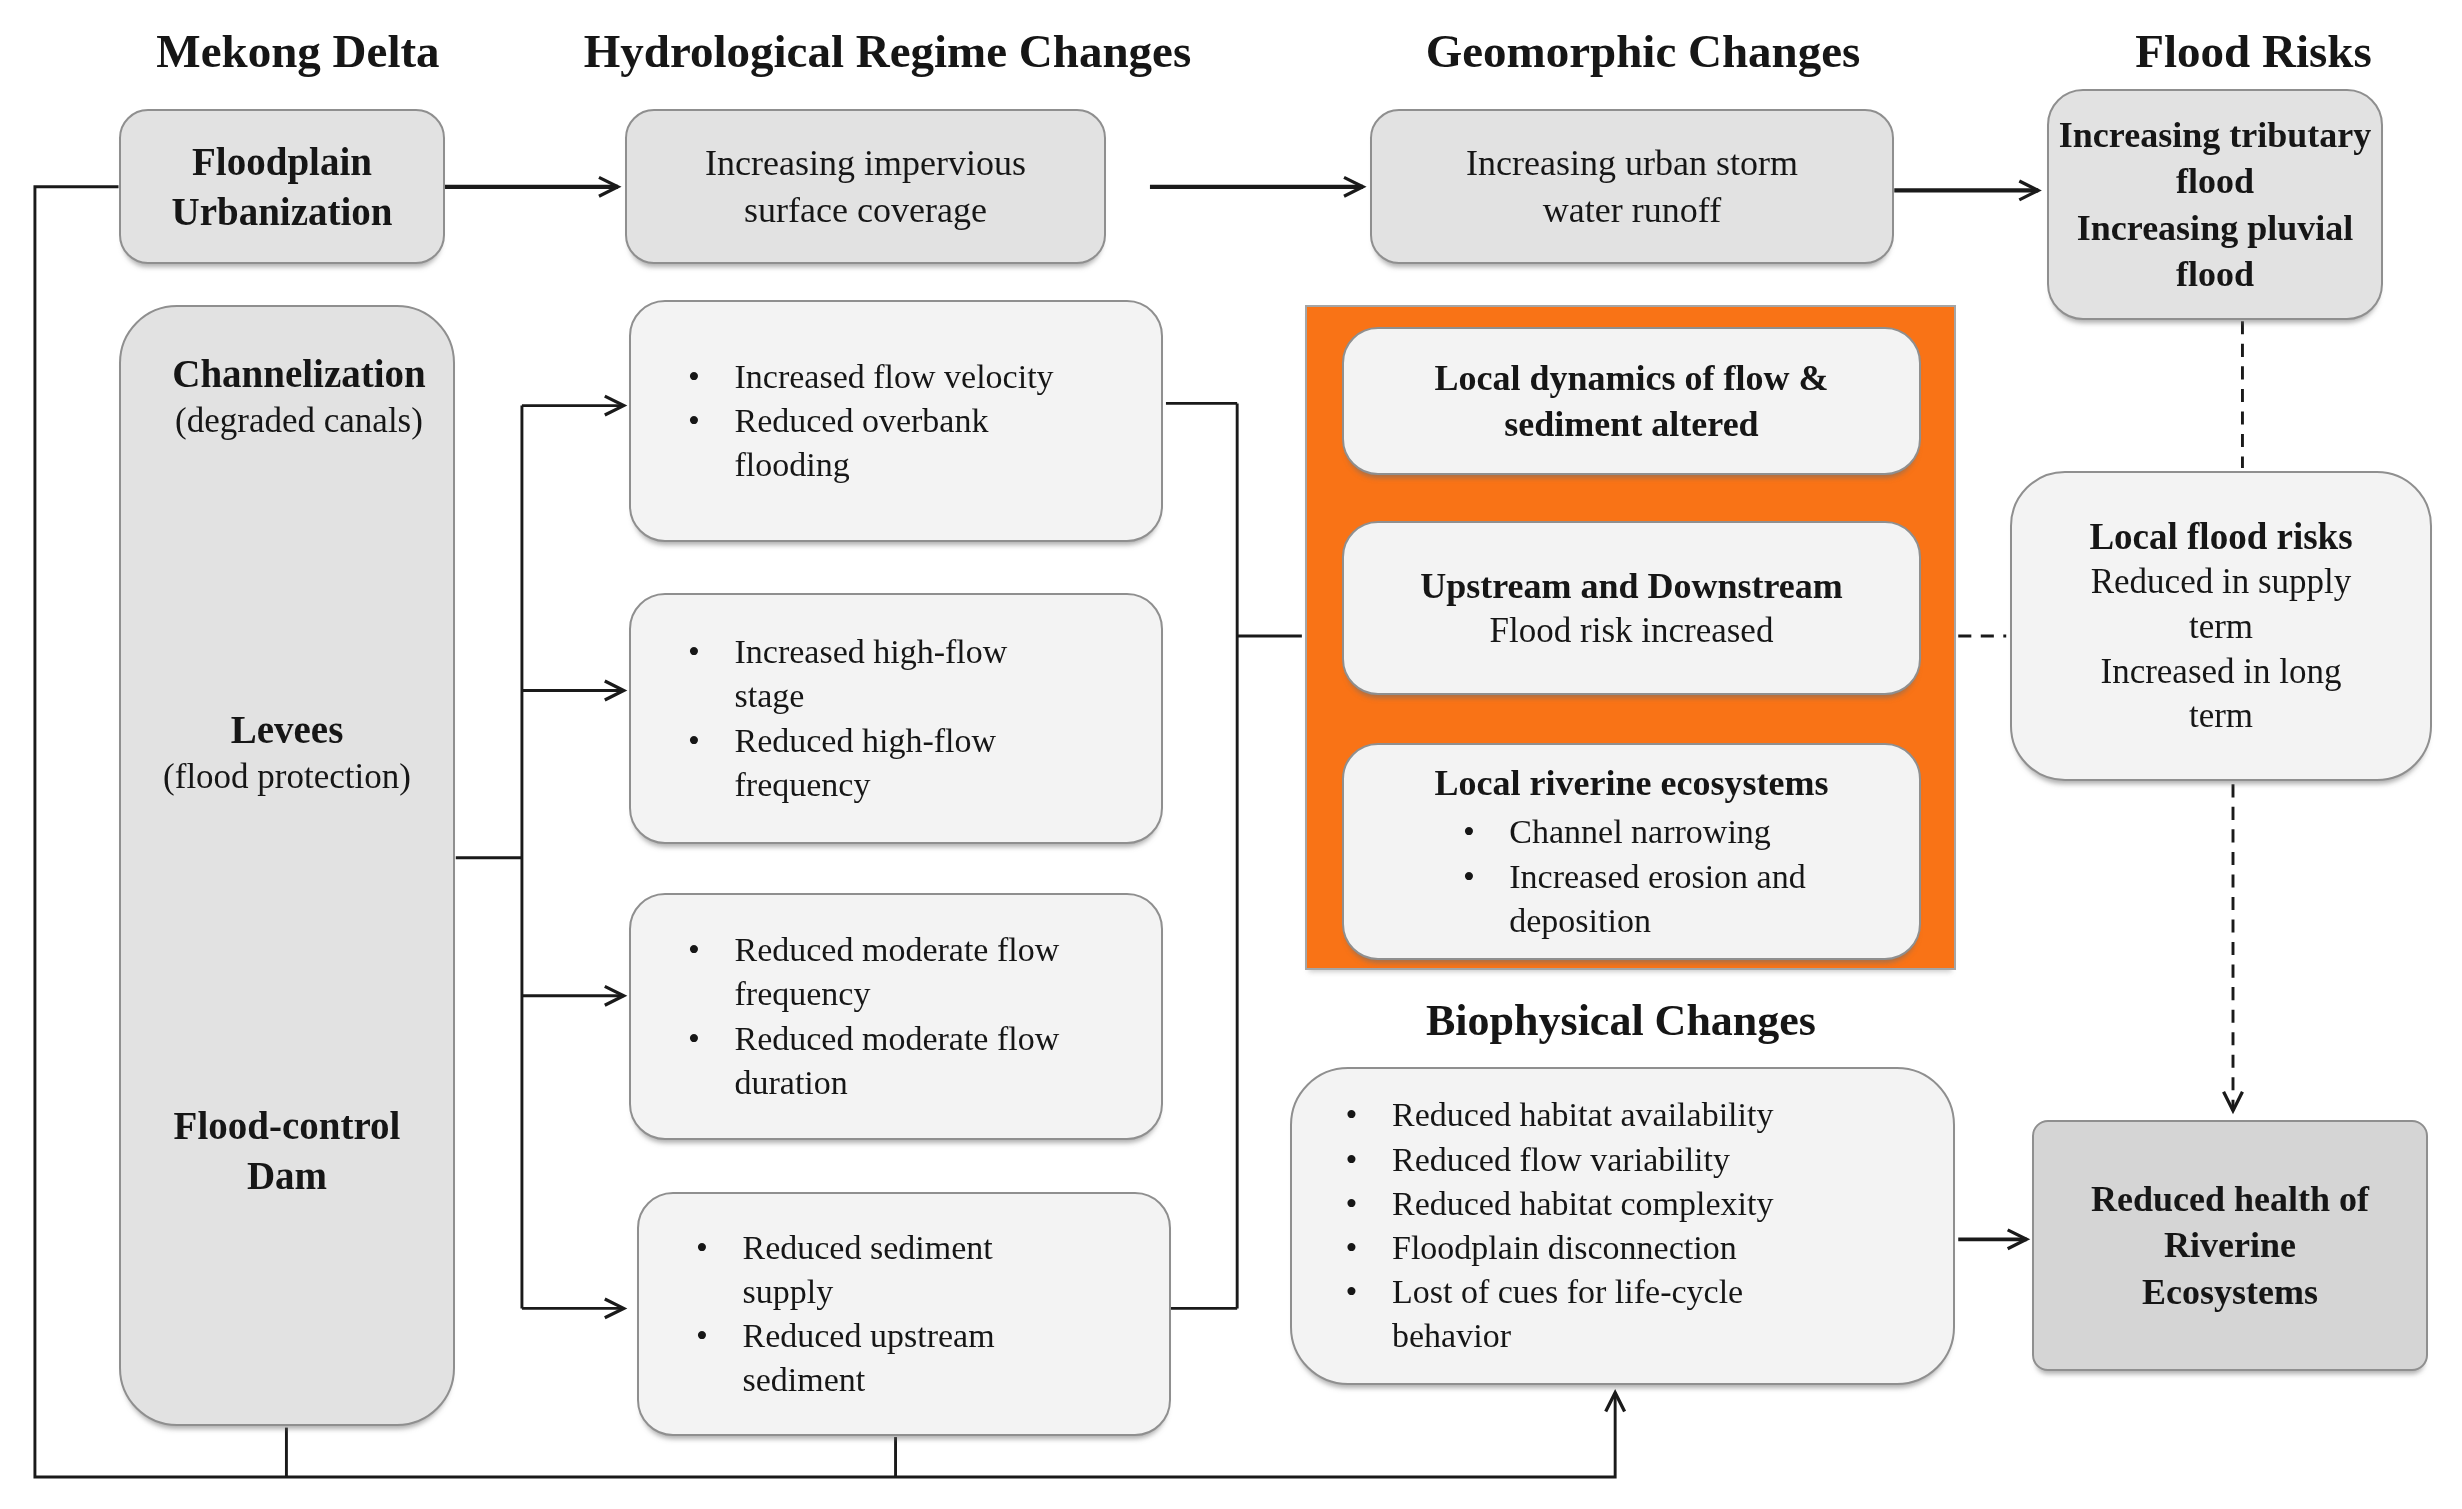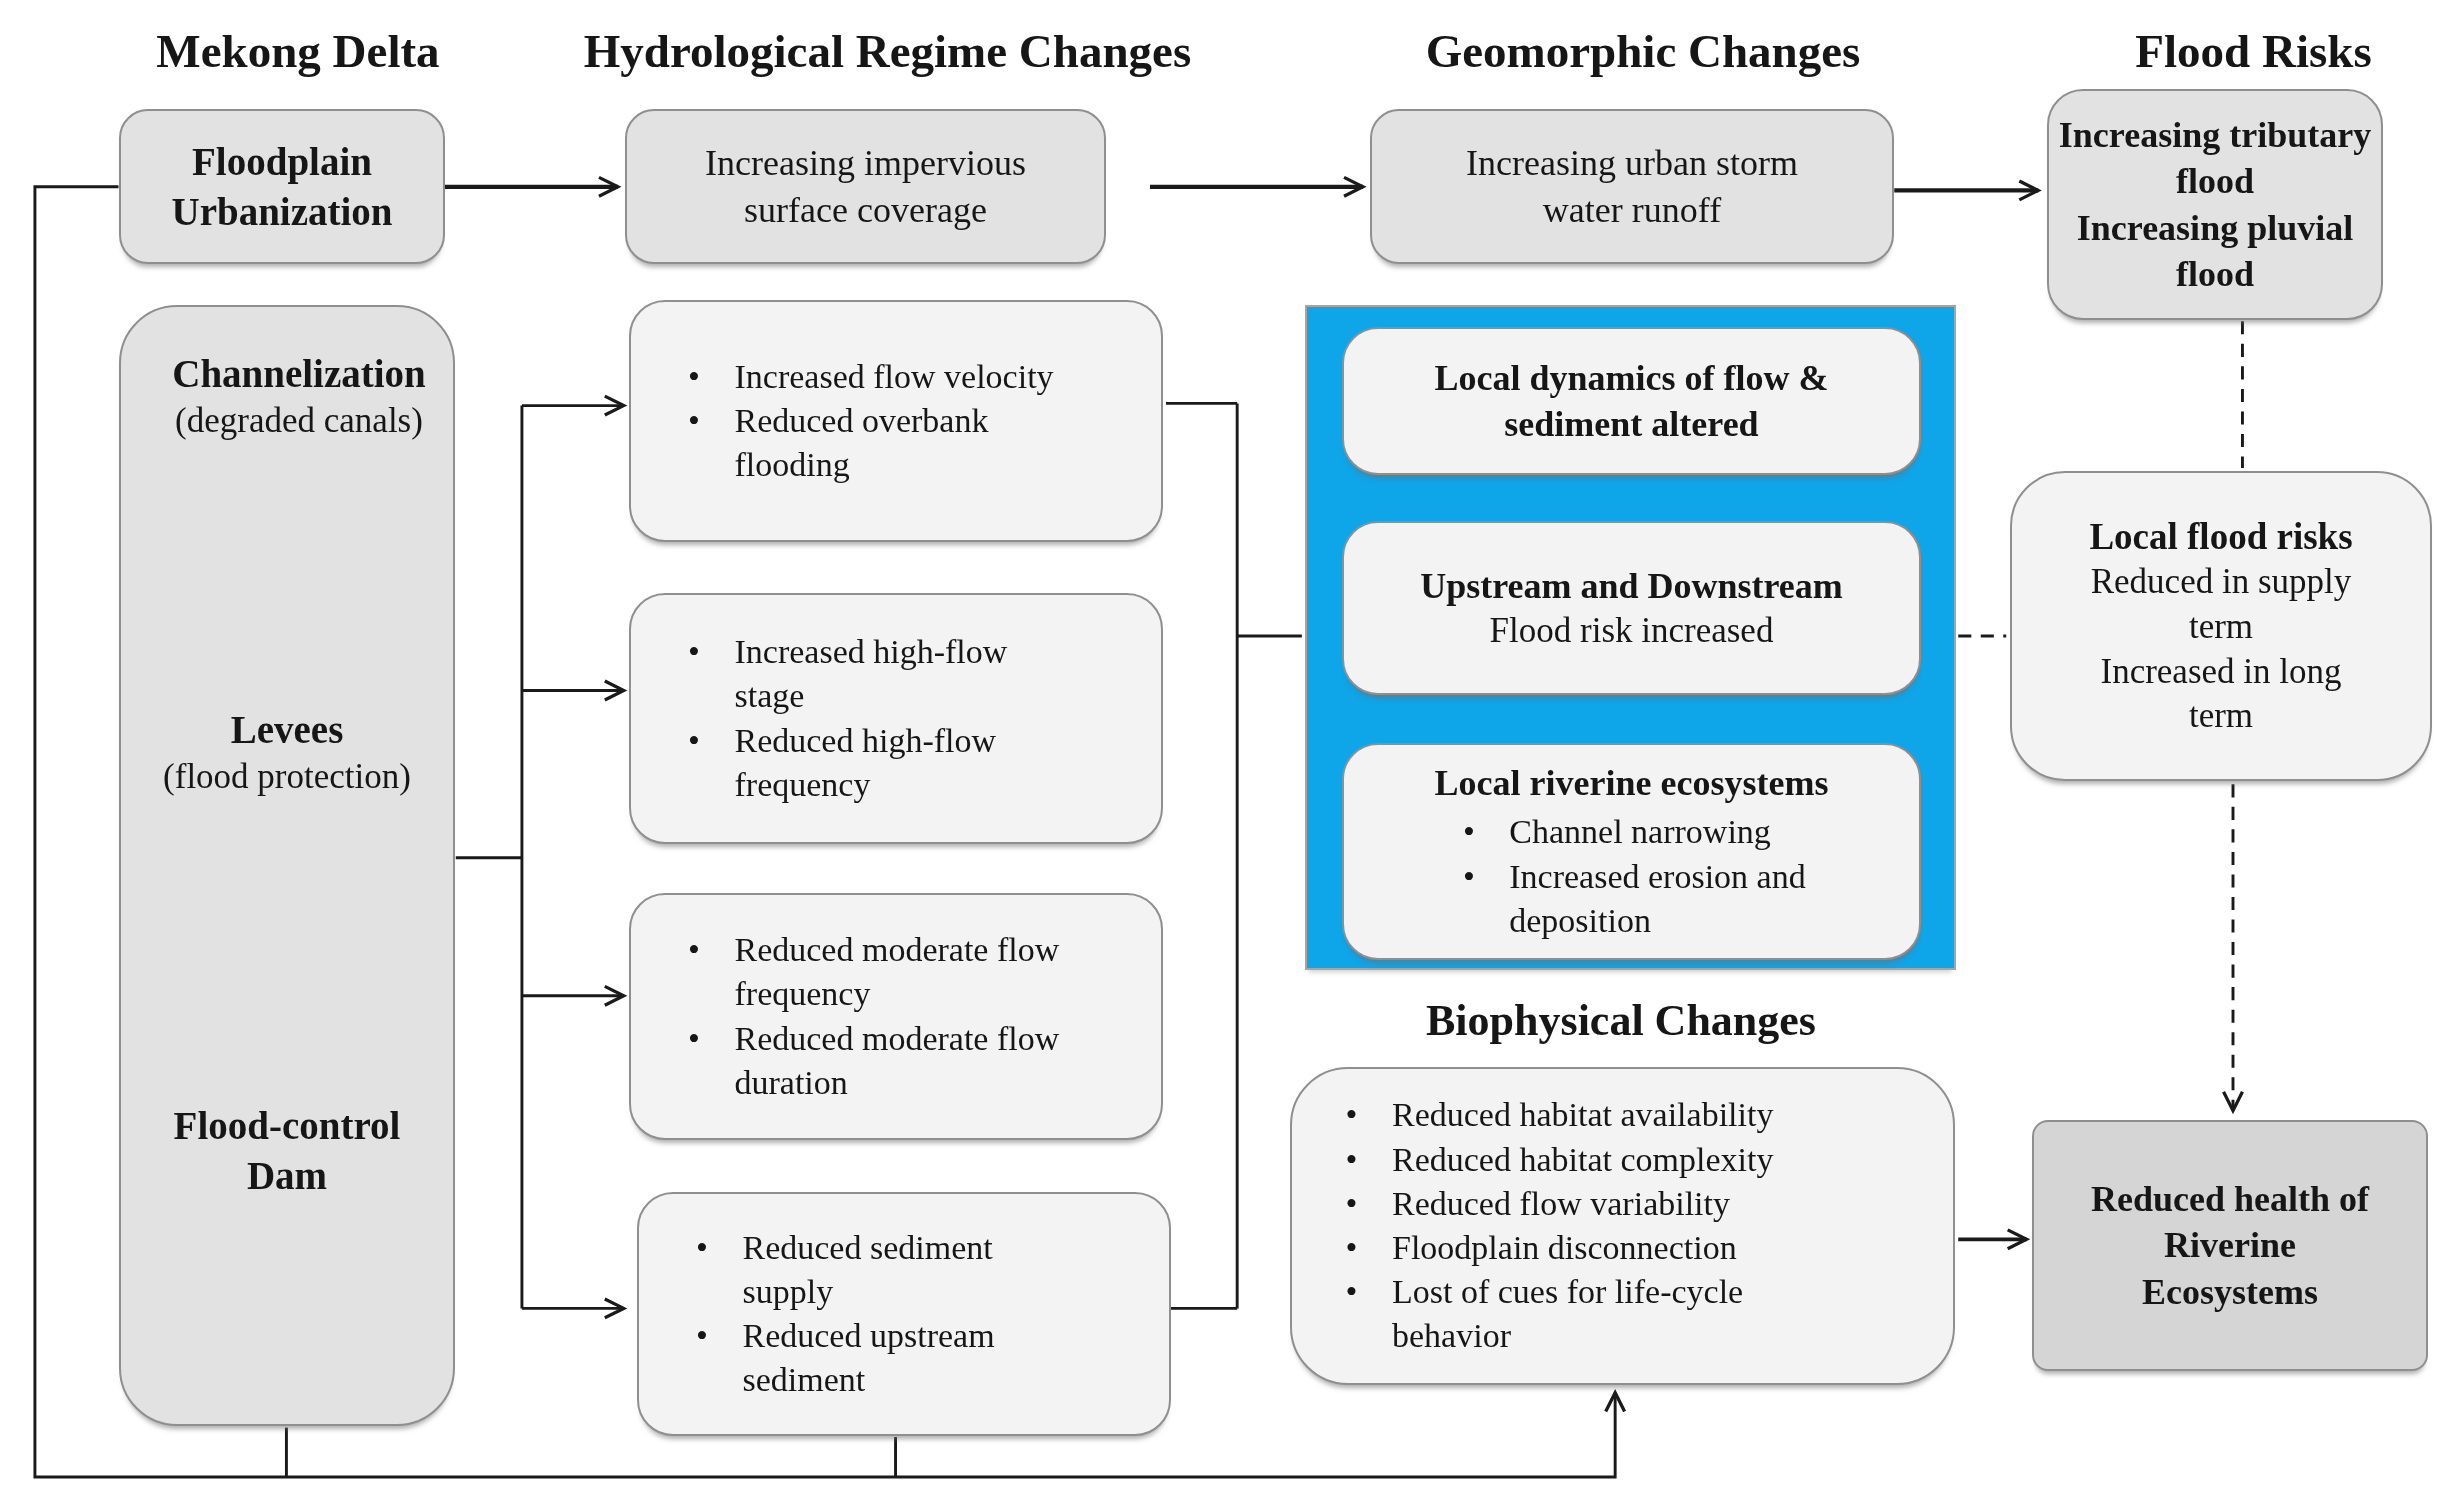--- a/index.html
+++ b/index.html
@@ -10,21 +10,21 @@
        display:flex;flex-direction:column;align-items:center;justify-content:center;
        text-align:center;line-height:1.28;font-size:34px;
        box-shadow:0 7.3px 5.8px -4.4px rgba(110,110,110,.55);}
   .gray{background:#e2e2e2;}
   .light{background:#f3f3f3;}
   .dark{background:#d5d5d5;}
   .bold{font-weight:bold;}
   .t{white-space:pre-line;}
   .r40{border-radius:29px;} .r50{border-radius:36px;} .r60{border-radius:16px;}
   .r75{border-radius:55px;} .r80{border-radius:58px;}
-  .container{position:absolute;box-sizing:border-box;border:2.9px solid #a5a5a5;background:#0ea5e9;
+  .container{position:absolute;box-sizing:border-box;border:2.9px solid #a5a5a5;background:#f97316;
        box-shadow:0 5.8px 5.1px -3.6px rgba(130,130,130,.4);}
   .blist{list-style:none;margin:0;padding:0;text-align:left;}
   .blist li{position:relative;padding-left:64px;white-space:pre-line;line-height:1.3;}
   .blist li::before{content:"\2022";position:absolute;left:17.4px;}
   .center-ul{width:-moz-fit-content;width:fit-content;margin:4.4px auto 0 auto;}
   .center-ul li{padding-left:52px;}
   .center-ul li::before{left:5.8px;}
   .group{position:absolute;left:0;width:100%;text-align:center;}
   #edges-svg{position:absolute;left:0;top:0;width:2462px;height:1509px;pointer-events:none;}
 </style>
@@ -158,22 +158,22 @@
 deposition</li>
       </ul>
     </div>
   </div>
 
   <div class="hdr" style="left:1330px;top:997px;width:582px;font-size:44px;">Biophysical Changes</div>
 
   <div class="box light r80" style="left:1290px;top:1067px;width:665px;height:318px;">
     <ul class="blist" style="width:589px;">
       <li>Reduced habitat availability</li>
+      <li>Reduced flow variability</li>
       <li>Reduced habitat complexity</li>
-      <li>Reduced flow variability</li>
       <li>Floodplain disconnection</li>
       <li>Lost of cues for life-cycle
 behavior</li>
     </ul>
   </div>
 
   <div class="box light r75" style="left:2010px;top:471px;width:422px;height:310px;">
     <div class="t bold" style="font-size:37px;">Local flood risks</div>
     <div class="t" style="font-size:35px;">Reduced in supply
 term</div>

